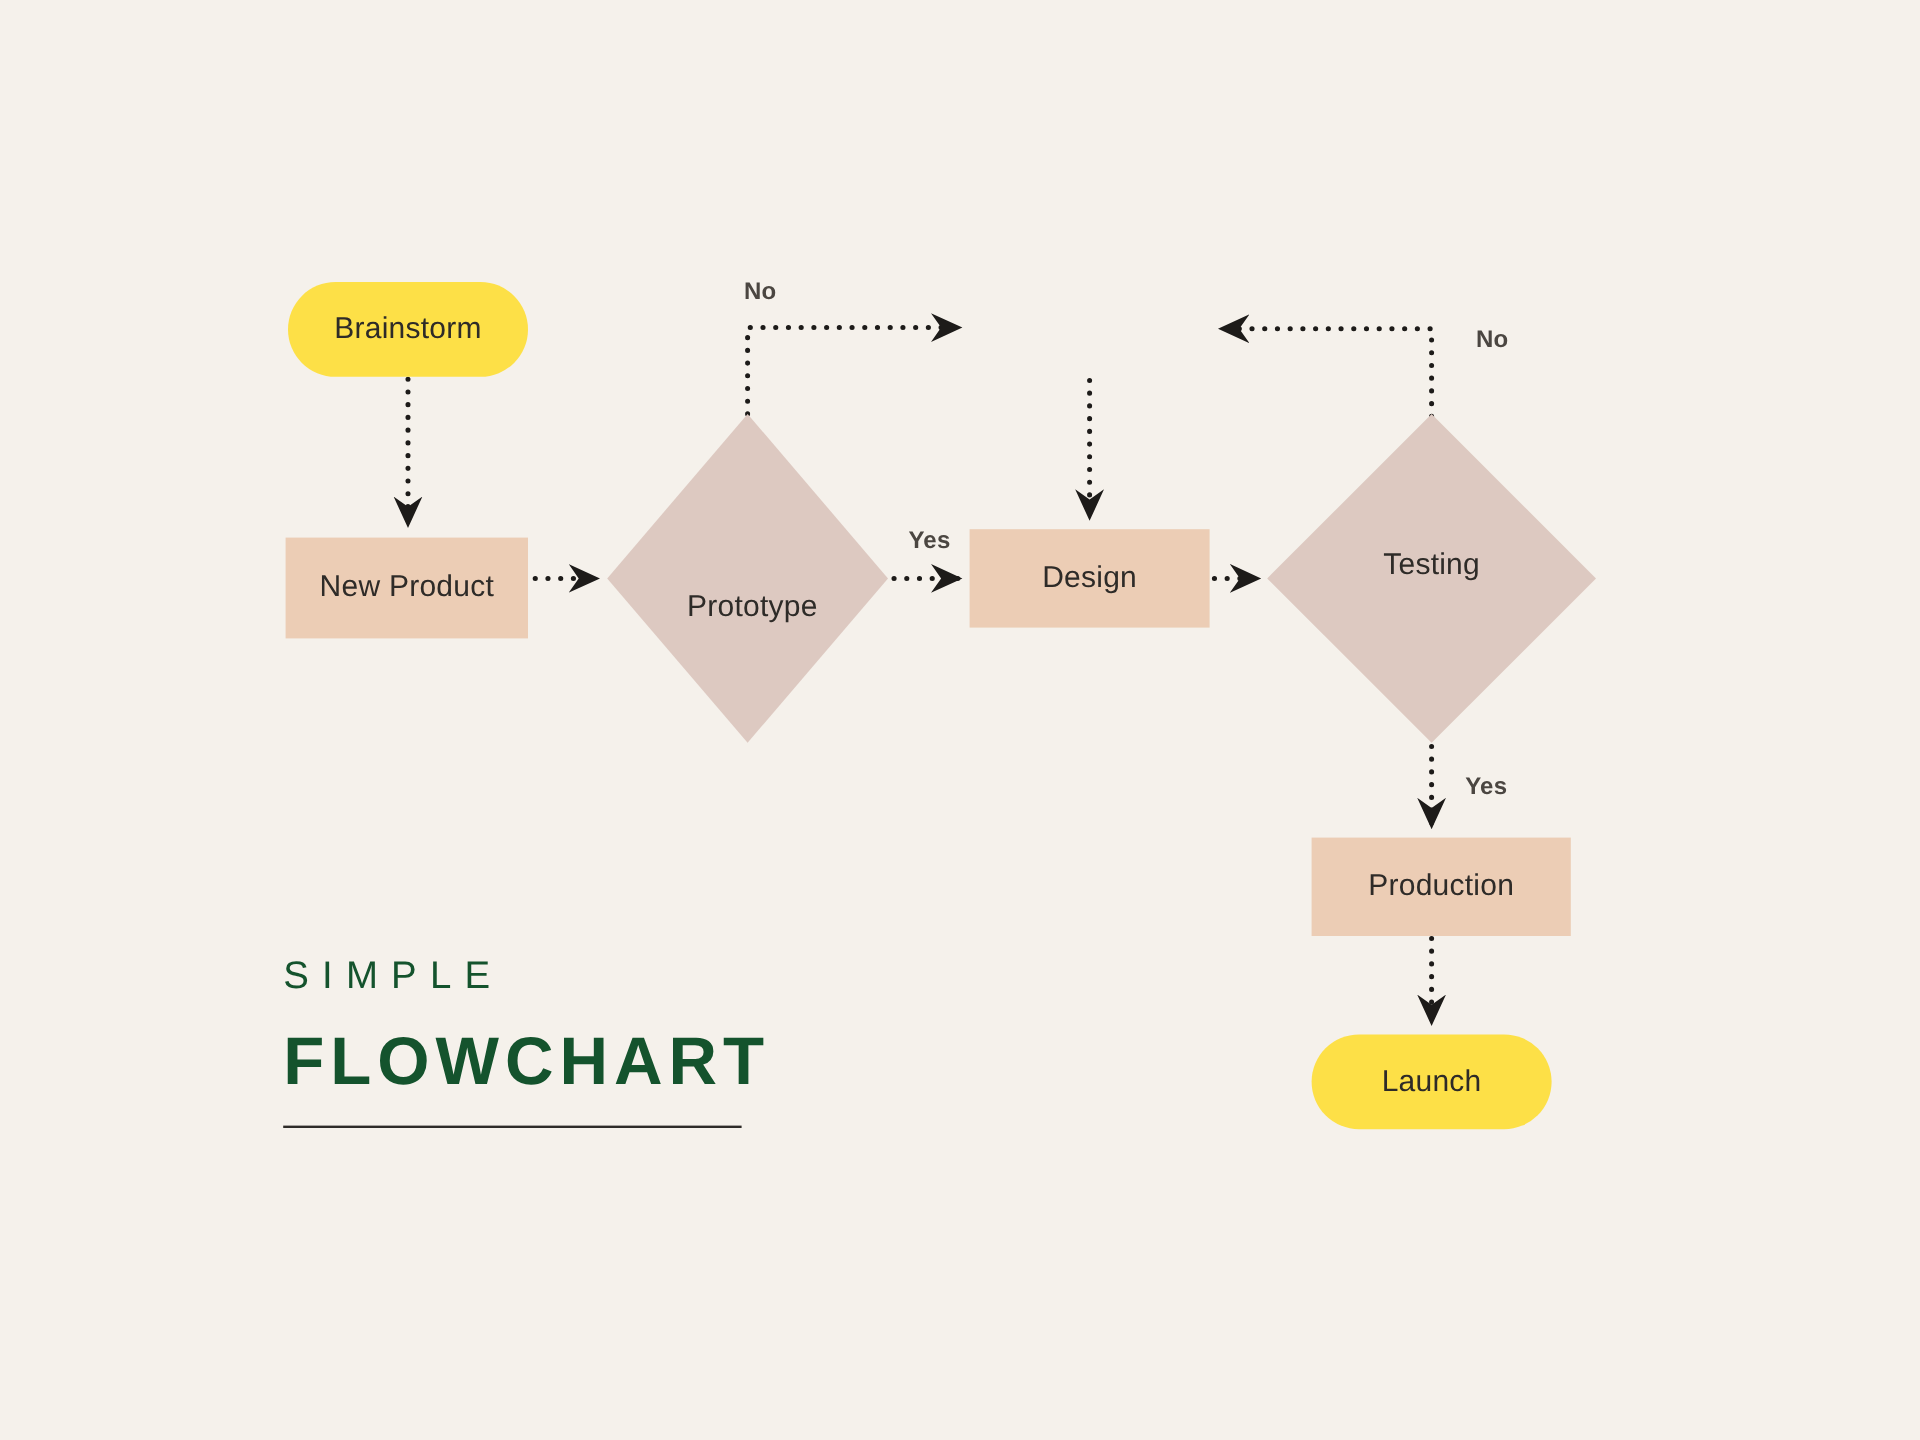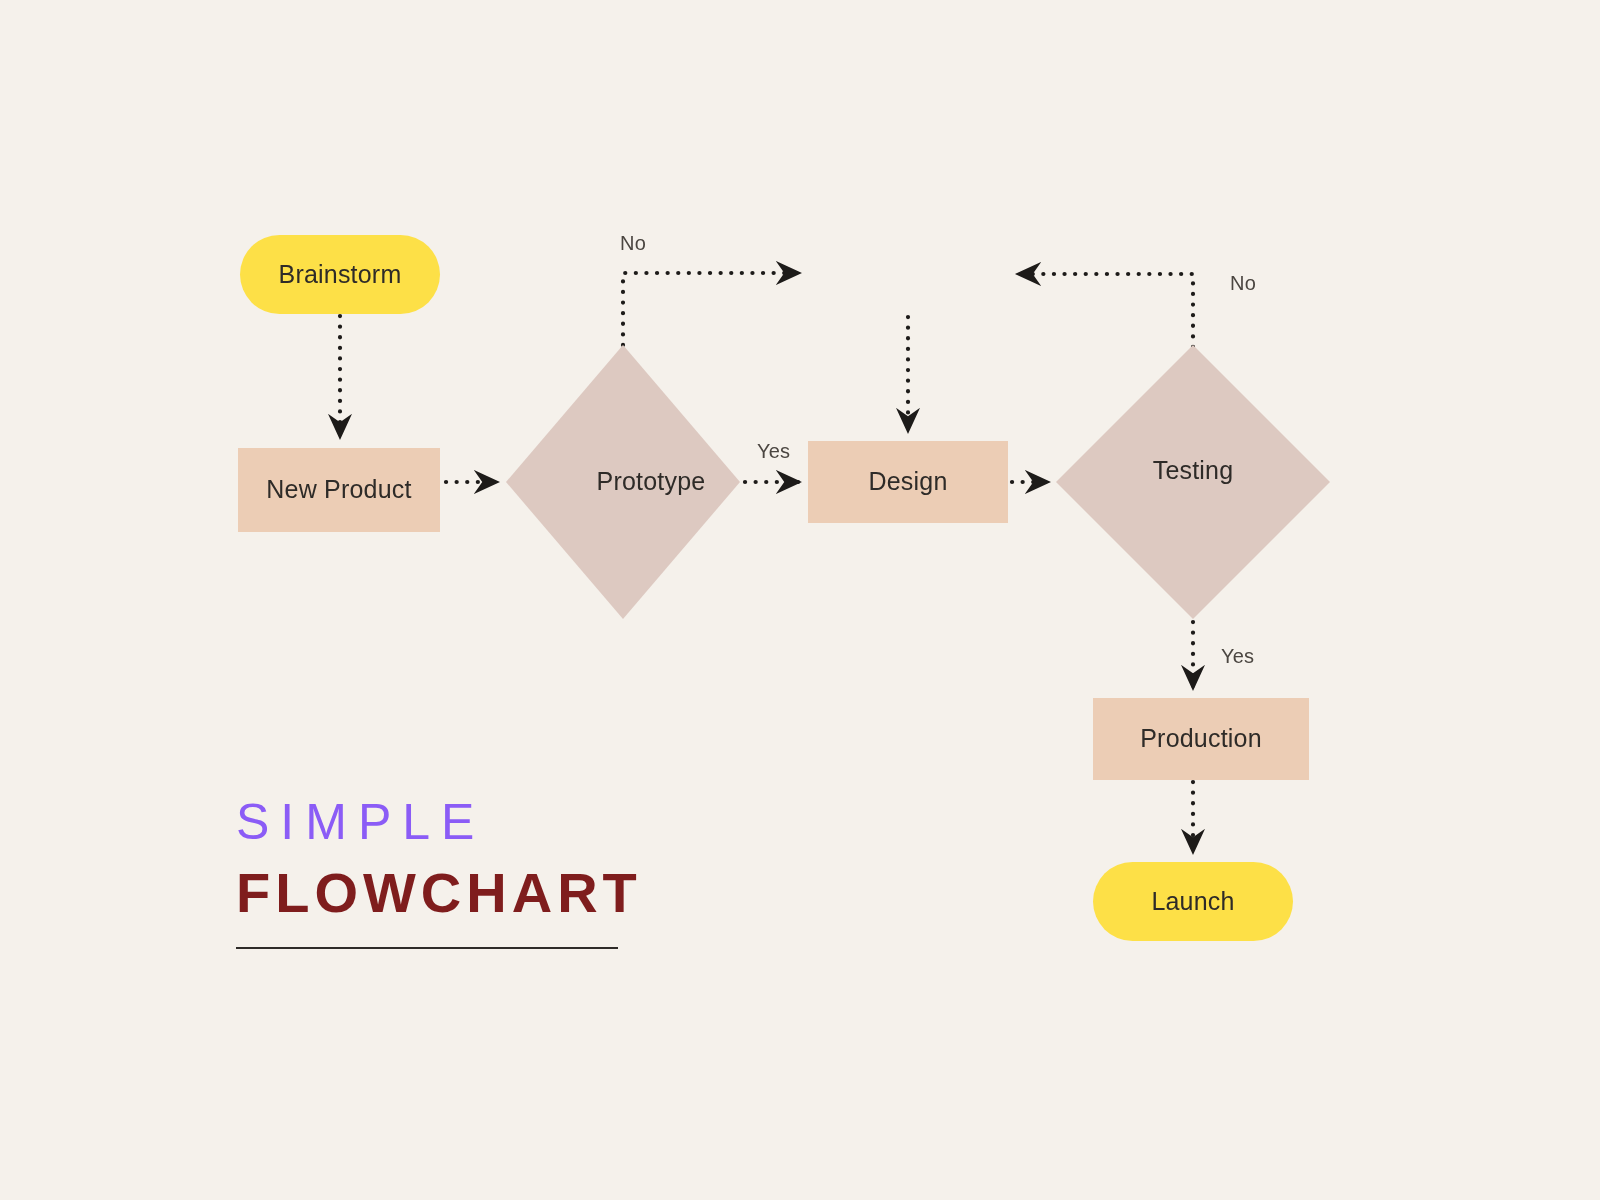--- a/index.html
+++ b/index.html
@@ -45,44 +45,44 @@
   .node-process {
     background: #eccdb5;
   }
   .node-decision-label {
     background: transparent;
   }
   .edge-label {
     position: absolute;
     color: #4b4641;
     font-size: 20px;
-    font-weight: 400;
+    font-weight: 700;
     letter-spacing: 0.2px;
     white-space: nowrap;
   }
   #title-block {
     position: absolute;
     left: 236px;
     top: 795px;
     width: 640px;
   }
   #title-line1 {
-    font-size: 50px;
+    font-size: 32px;
     font-weight: 300;
     letter-spacing: 11px;
-    color: #8b5cf6;
+    color: #14532d;
     line-height: 1.08;
   }
   #title-line2 {
     font-size: 56px;
     font-weight: 700;
     letter-spacing: 5px;
-    color: #7f1d1d;
+    color: #14532d;
     line-height: 1.08;
-    margin-top: 14px;
+    margin-top: 24px;
   }
   #title-rule {
     margin-top: 24px;
     width: 382px;
     height: 2px;
     background: #2e2b28;
   }
 </style>
 </head>
 <body>
@@ -122,21 +122,21 @@
   </svg>
 
   <div class="node node-terminal" style="left:240px; top:235px; width:200px; height:79px;">
     <span>Brainstorm</span>
   </div>
 
   <div class="node node-process" style="left:238px; top:448px; width:202px; height:84px;">
     <span>New Product</span>
   </div>
 
-  <div class="node node-decision-label" style="left:534px; top:445px; width:234px; height:74px;">
+  <div class="node node-decision-label" style="left:510px; top:445px; width:234px; height:74px;align-items:flex-end;">
     <span>Prototype</span>
   </div>
 
 
   <div class="node node-process" style="left:808px; top:441px; width:200px; height:82px;">
     <span>Design</span>
   </div>
 
   <div class="node node-decision-label" style="left:1056px; top:434px; width:274px; height:74px;">
     <span>Testing</span>

